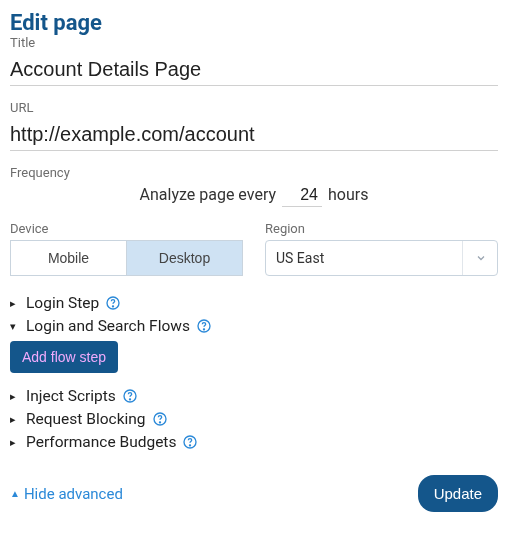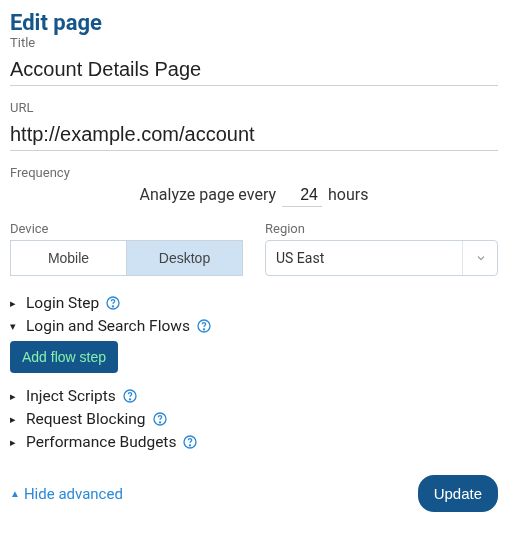--- a/index.html
+++ b/index.html
@@ -16,21 +16,21 @@
 .seg button { flex: 1; border: none; background: #fff; font-size: 14px; color: #444; cursor: pointer; }
 .seg button.active { background: #cfe2f3; }
 .seg button:first-child { border-right: 1px solid #c9d4de; }
 .select { display: flex; align-items: center; justify-content: space-between; border: 1px solid #c9d4de; border-radius: 4px; height: 36px; padding: 0 10px; font-size: 14px; color: #333; cursor: pointer; background:#fff;}
 .select .chev-wrap { display:flex; align-items:center; border-left:1px solid #e1e6eb; height:100%; padding-left:12px; margin-left:8px;}
 .chev { width: 12px; height: 12px; }
 .collapsible { display: flex; align-items: center; gap: 6px; font-size: 15.5px; color: #222; margin: 5px 0; cursor: pointer; }
 .caret { font-size: 11px; color: #222; width:10px; display:inline-block;}
 .help { width: 16px; height: 16px; color: #2b89d8; }
 .flow-indent { margin: 6px 0 14px 0; }
-.btn-primary { background: #14568b; color: #86efac; border: none; border-radius: 4px; padding: 8px 12px; font-size: 14px; cursor: pointer; }
+.btn-primary { background: #14568b; color: #f0abfc; border: none; border-radius: 4px; padding: 8px 12px; font-size: 14px; cursor: pointer; }
 .adv-link { display: inline-flex; align-items: center; gap: 4px; color: #2b89d8; font-size: 15px; cursor: pointer; }
 .adv-link .caret-up { font-size: 10px; }
 .footer { display: flex; justify-content: space-between; align-items: center; margin-top: 24px; }
 .btn-update { background: #14568b; color: #fff; border: none; border-radius: 16px; padding: 10px 16px; font-size: 15px; cursor: pointer; }
 .sections { margin-top: 4px; }
 </style>
 </head>
 <body>
 
 <h1>Edit page</h1>

